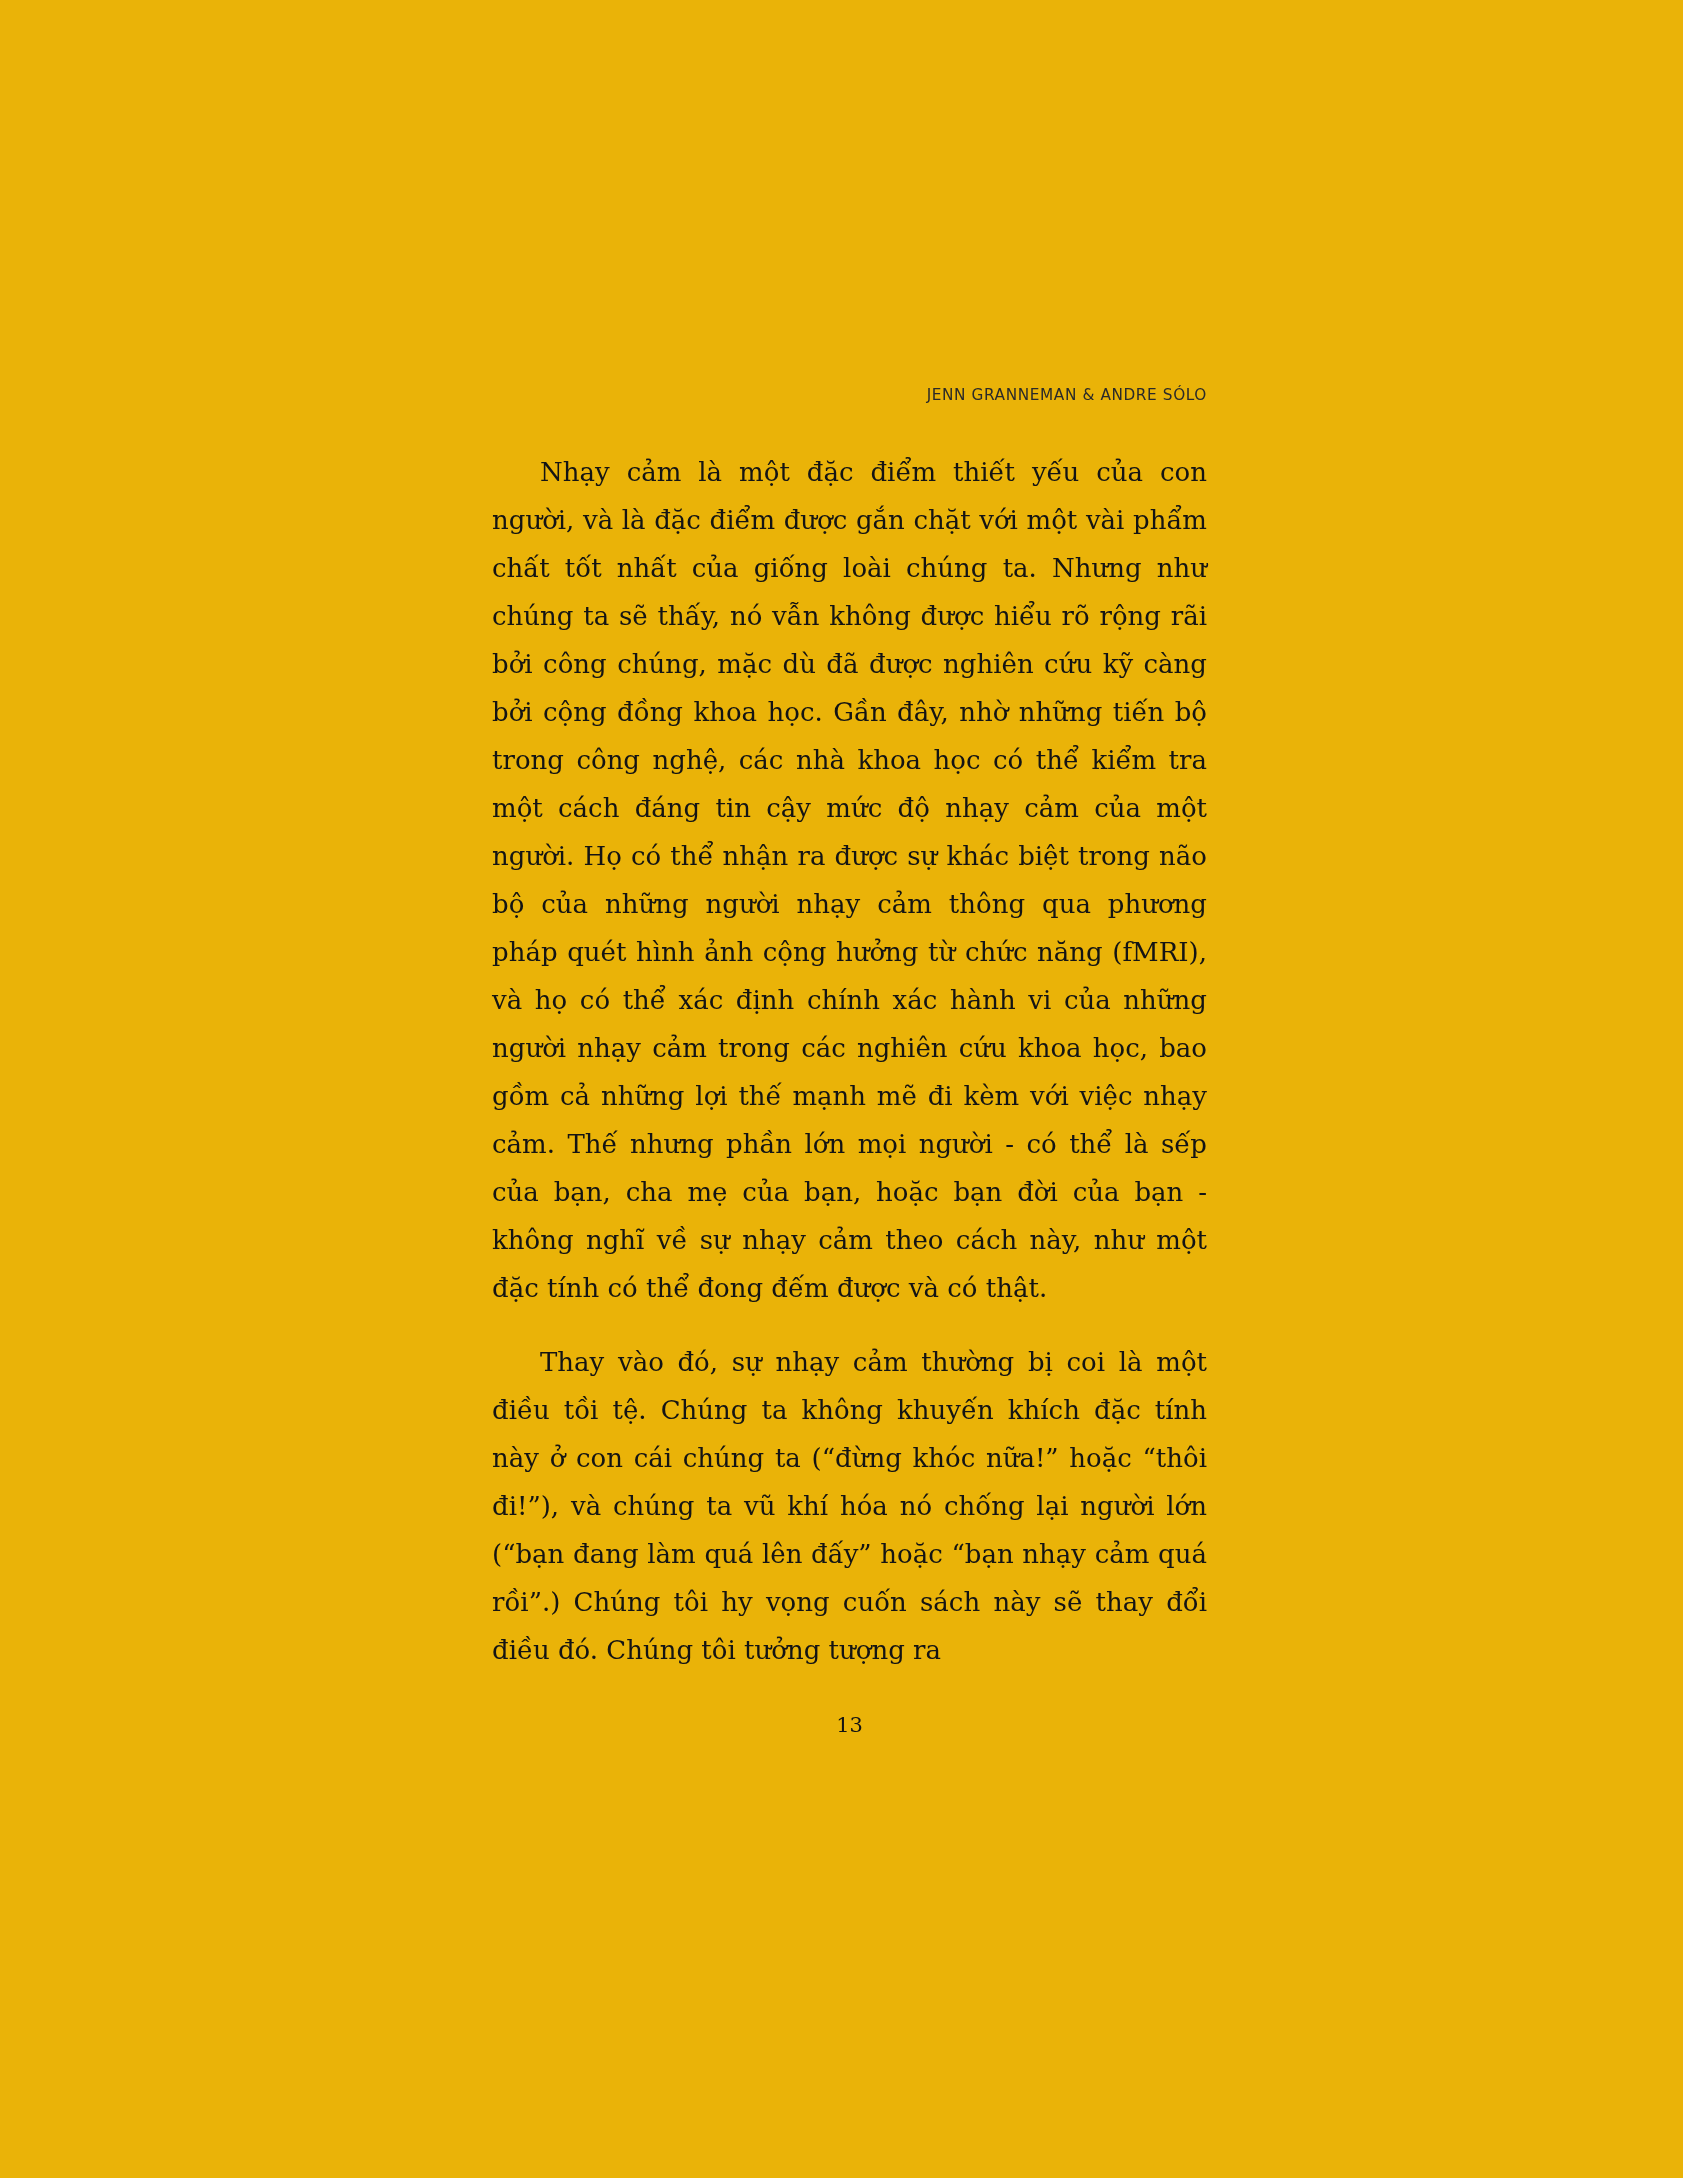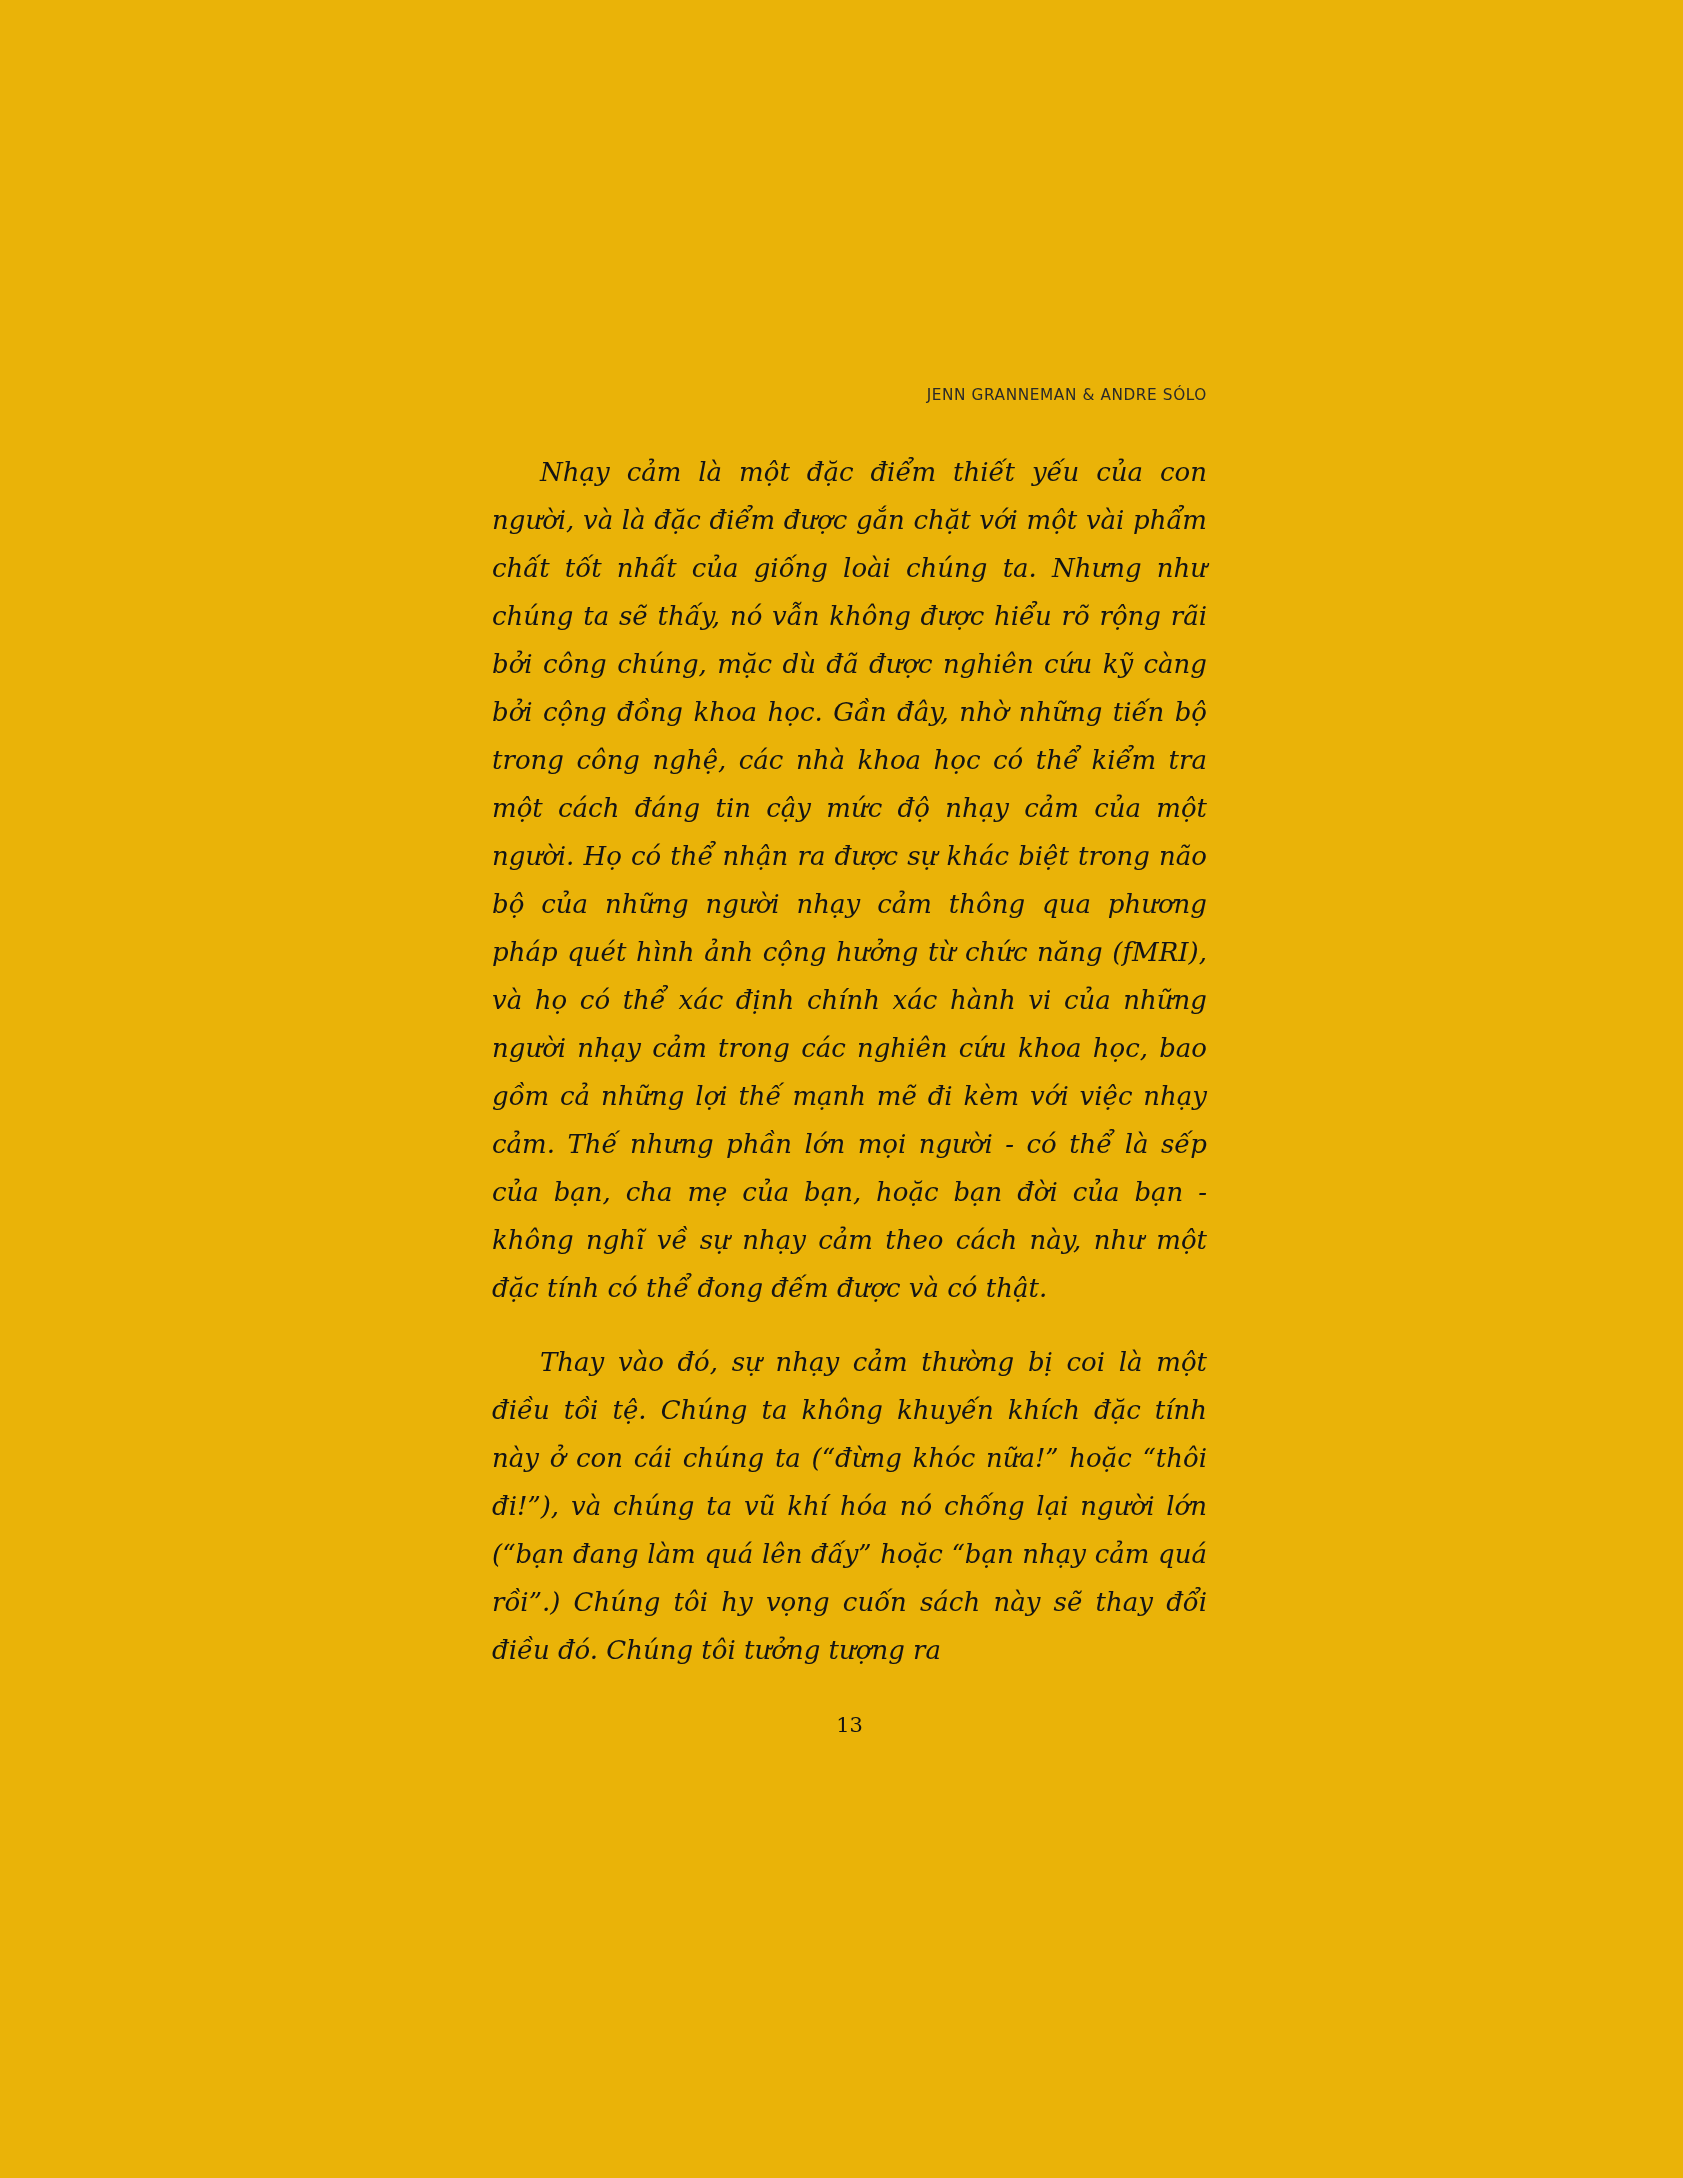--- a/index.html
+++ b/index.html
@@ -48,21 +48,20 @@
     text-justify: inter-word;
     margin: 0 0 0 0;
     color: #141414;
     hyphens: none;
   }
   p.body-text + p.body-text {
     margin-top: 26px;
   }
   p.body-text.indent {
     text-indent: 48px;
-    font-style: italic;
   }
   .folio {
     position: absolute;
     left: 492px;
     top: 1713px;
     width: 715px;
     text-align: center;
     font-family: "DejaVu Serif", "Liberation Serif", serif;
     font-size: 21px;
     color: #141414;

